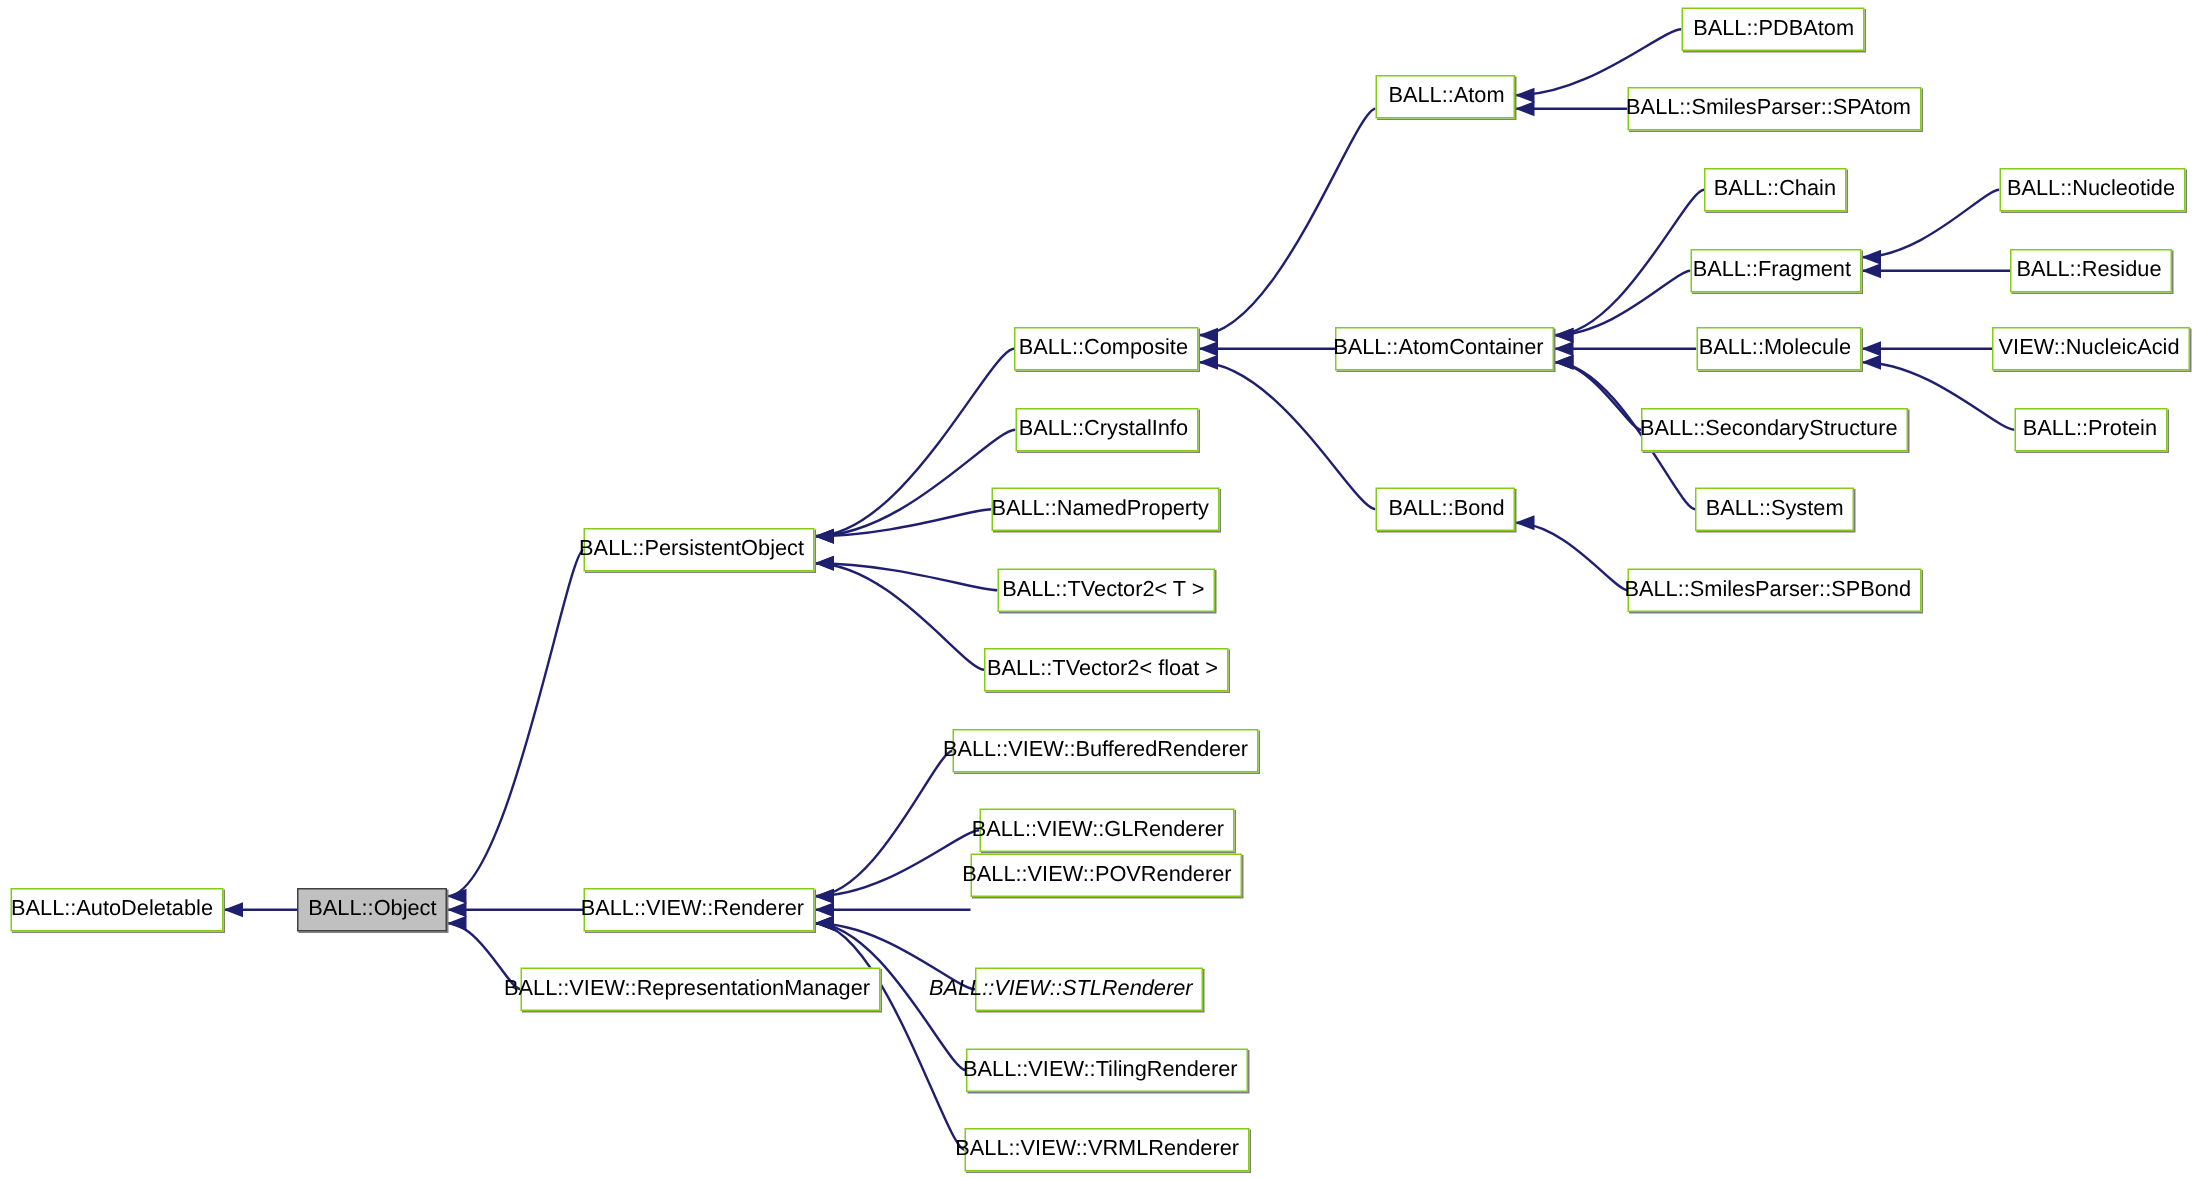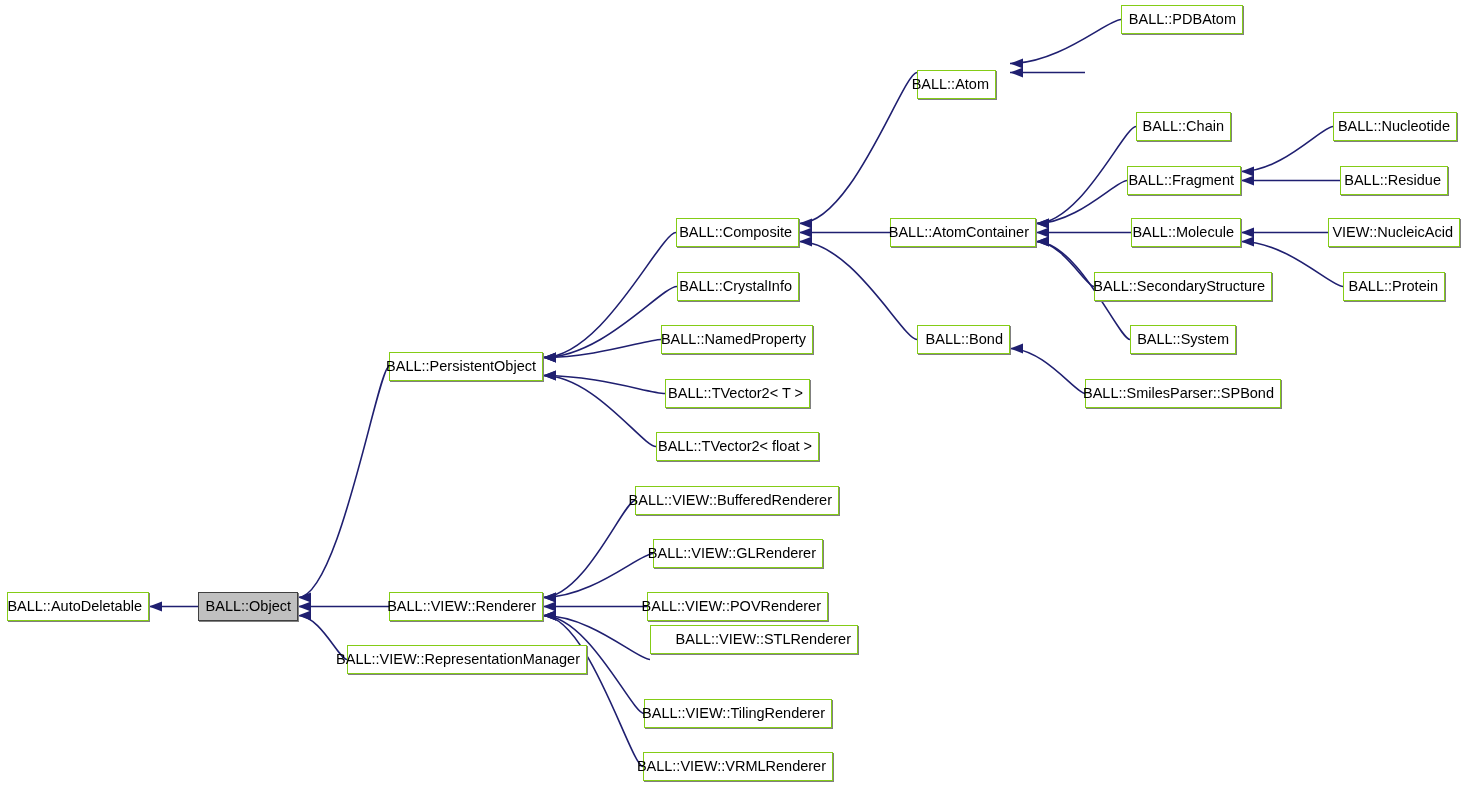--- a/index.html
+++ b/index.html
@@ -111,22 +111,25 @@
       <path d="M 650 659.5 C 637.16 659.5, 591.15 615.5, 543 615.5" fill="none" stroke="#1f1f70" stroke-width="1.6"></path>
       <polygon points="543,615.5 556,610.5 556,620.5" fill="#1f1f70"></polygon>
       <path d="M 644 713.5 C 631.88 713.5, 588.45 615.5, 543 615.5" fill="none" stroke="#1f1f70" stroke-width="1.6"></path>
       <polygon points="543,615.5 556,610.5 556,620.5" fill="#1f1f70"></polygon>
       <path d="M 643 766.5 C 631 766.5, 588 615.5, 543 615.5" fill="none" stroke="#1f1f70" stroke-width="1.6"></path>
       <polygon points="543,615.5 556,610.5 556,620.5" fill="#1f1f70"></polygon>
     </svg>
 <div class="node" style="left: 1121px; top: 5px; width: 122px;">
       <span class="node-label">BALL::PDBAtom</span>
     </div>
-    <div class="node" style="left: 917px; top: 70px; width: 79px;">
+    <div class="node" style="left: 917px; top: 50px; width: 93px;">
       <span class="node-label">BALL::Atom</span>
+    </div>
+    <div class="node" style="left: 1085px; top: 58px; width: 196px;">
+      <span class="node-label">BALL::SmilesParser::SPAtom</span>
     </div>
     <div class="node" style="left: 1136px; top: 112px; width: 95px;">
       <span class="node-label">BALL::Chain</span>
     </div>
     <div class="node" style="left: 1333px; top: 112px; width: 124px;">
       <span class="node-label">BALL::Nucleotide</span>
     </div>
     <div class="node" style="left: 1127px; top: 166px; width: 114px;">
       <span class="node-label">BALL::Fragment</span>
     </div>
@@ -183,27 +186,27 @@
     </div>
     <div class="node" style="left: 7px; top: 592px; width: 142px; padding-left: 16px;">
       <span class="node-label">BALL::AutoDeletable</span>
     </div>
     <div class="node highlight" style="left: 198px; top: 592px; width: 100px; padding-left: 12px;">
       <span class="node-label">BALL::Object</span>
     </div>
     <div class="node" style="left: 389px; top: 592px; width: 154px;">
       <span class="node-label">BALL::VIEW::Renderer</span>
     </div>
-    <div class="node" style="left: 647px; top: 592px; width: 181px;">
+    <div class="node" style="left: 647px; top: 569px; width: 181px;">
       <span class="node-label">BALL::VIEW::POVRenderer</span>
     </div>
     <div class="node" style="left: 347px; top: 645px; width: 240px;">
       <span class="node-label">BALL::VIEW::RepresentationManager</span>
     </div>
-    <div class="node" style="left: 650px; top: 625px; width: 208px;">
+    <div class="node" style="left: 650px; top: 645px; width: 152px; font-style: italic;">
       <span class="node-label">BALL::VIEW::STLRenderer</span>
     </div>
     <div class="node" style="left: 644px; top: 699px; width: 188px;">
       <span class="node-label">BALL::VIEW::TilingRenderer</span>
     </div>
     <div class="node" style="left: 643px; top: 752px; width: 190px;">
       <span class="node-label">BALL::VIEW::VRMLRenderer</span>
     </div>
   </div>
 

